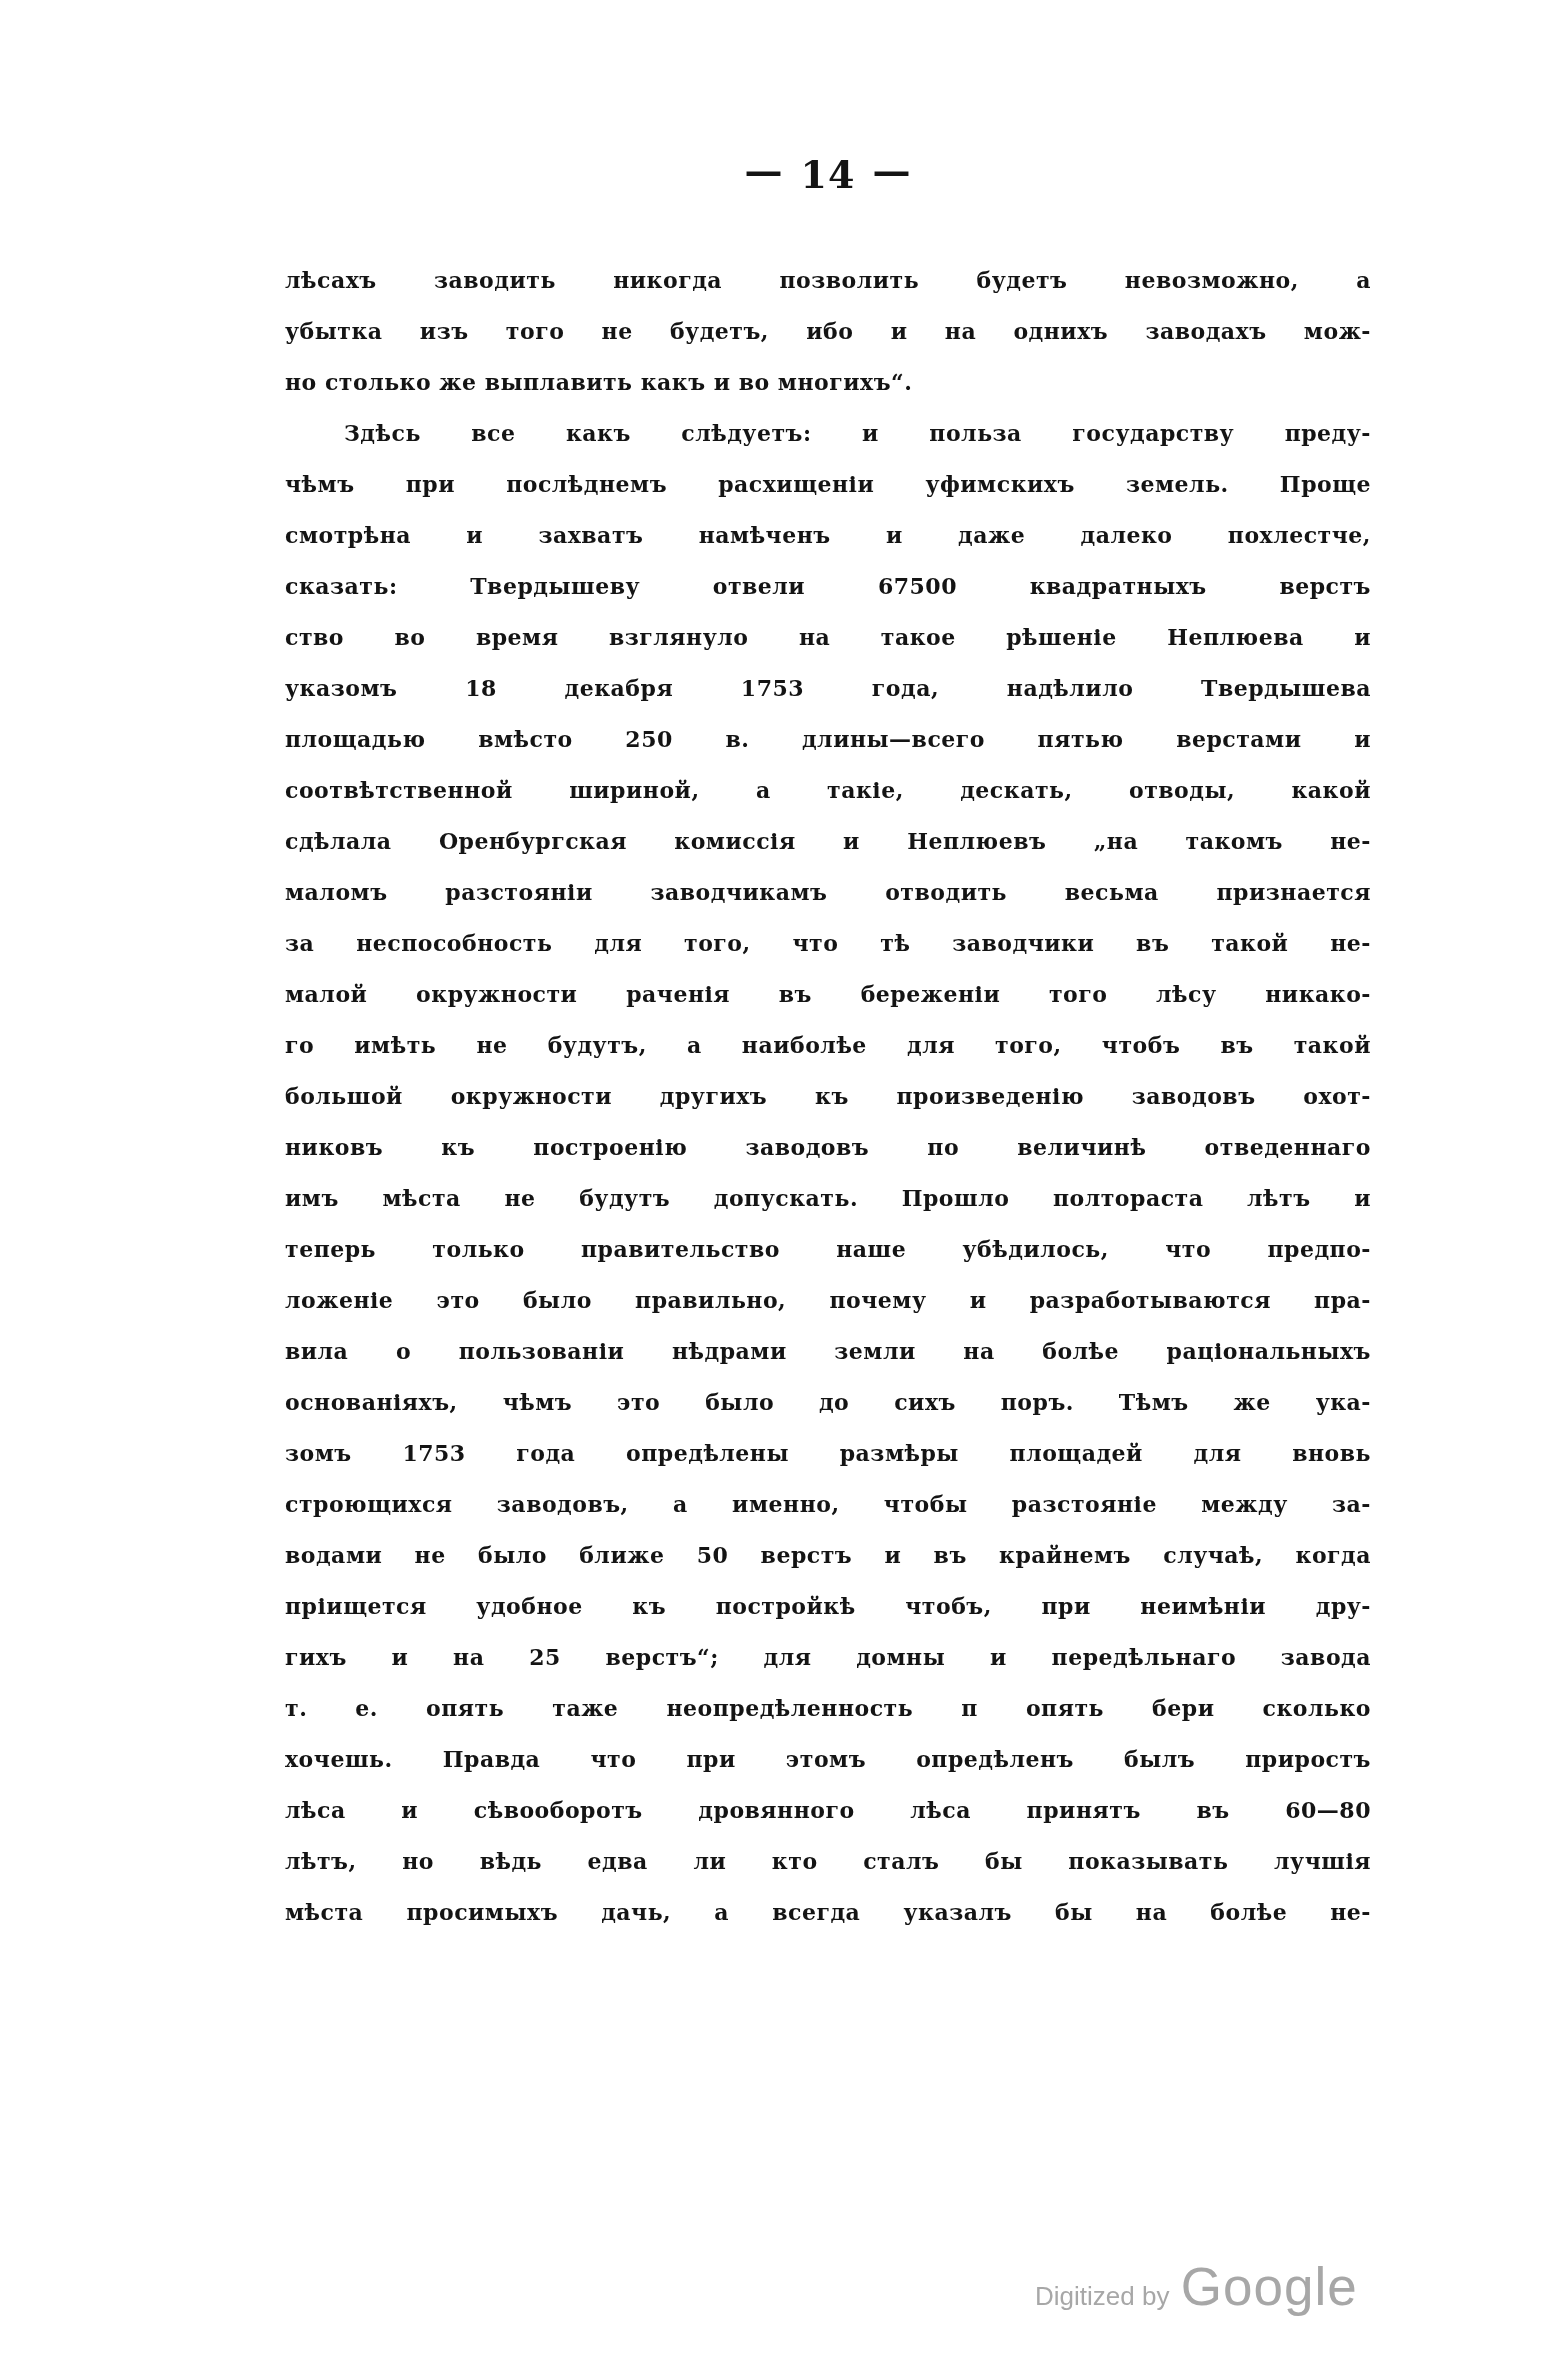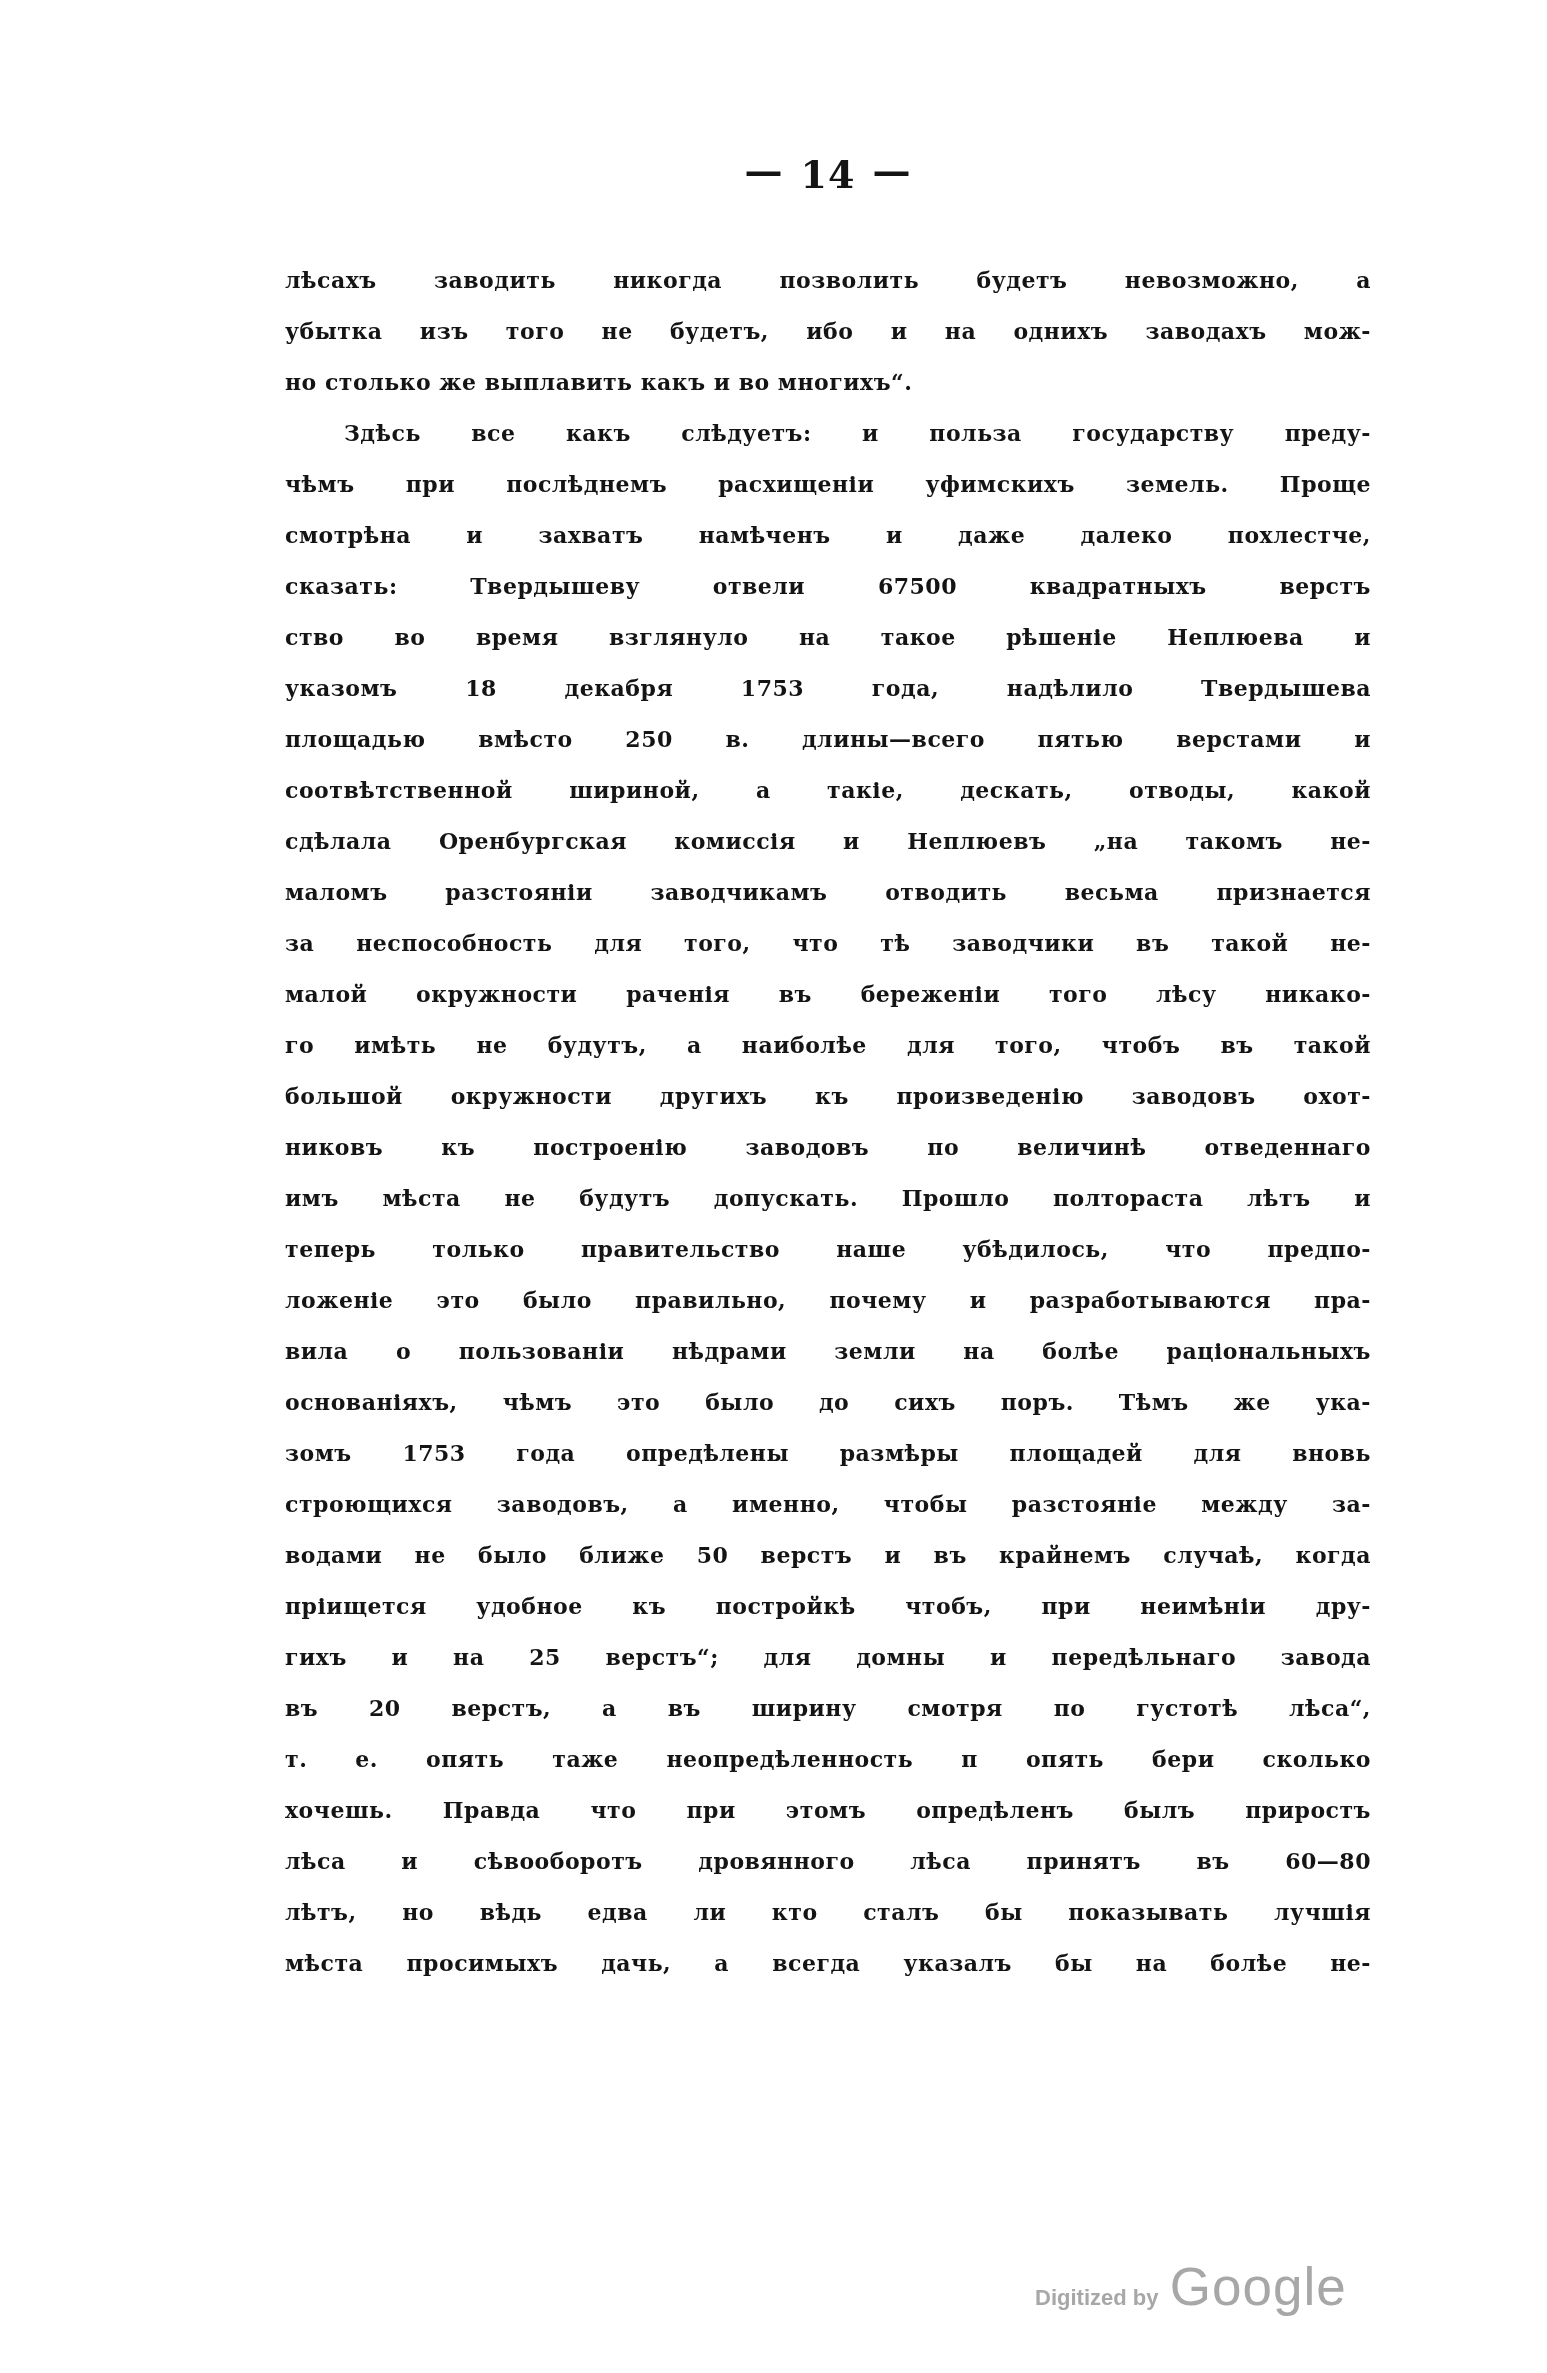--- a/index.html
+++ b/index.html
@@ -59,22 +59,22 @@
     position: absolute;
     left: 1035px;
     top: 2256px;
     display: flex;
     align-items: baseline;
     gap: 11.4px;
     color: #a7a7a7;
   }
   .credit .dig-label {
     font-family: "Liberation Sans", sans-serif;
-    font-size: 22px;
-    font-weight: 700;
+    font-size: 26px;
+    font-weight: 400;
     text-align: center;
   }
   .credit .brand {
     font-family: Liberation Sans, sans-serif;
     font-size: 53px;
     font-weight: 400;
     letter-spacing: 1px;
   }
 </style>
 </head>
@@ -111,21 +111,20 @@
         <div class="line">имъ мѣста не будутъ допускать. Прошло полтораста лѣтъ и</div>
         <div class="line">теперь только правительство наше убѣдилось, что предпо-</div>
         <div class="line">ложеніе это было правильно, почему и разработываются пра-</div>
         <div class="line">вила о пользованіи нѣдрами земли на болѣе раціональныхъ</div>
         <div class="line">основаніяхъ, чѣмъ это было до сихъ поръ. Тѣмъ же ука-</div>
         <div class="line">зомъ 1753 года опредѣлены размѣры площадей для вновь</div>
         <div class="line">строющихся заводовъ, а именно, чтобы разстояніе между за-</div>
         <div class="line">водами не было ближе 50 верстъ и въ крайнемъ случаѣ, когда</div>
         <div class="line">пріищется удобное къ постройкѣ чтобъ, при неимѣніи дру-</div>
         <div class="line">гихъ и на 25 верстъ“; для домны и передѣльнаго завода</div>
-        <div class="line">въ 20 верстъ, а въ ширину смотря по густотѣ лѣса“,</div>
         <div class="line">т. е. опять таже неопредѣленность п опять бери сколько</div>
         <div class="line">хочешь. Правда что при этомъ опредѣленъ былъ приростъ</div>
         <div class="line">лѣса и сѣвооборотъ дровянного лѣса принятъ въ 60—80</div>
         <div class="line">лѣтъ, но вѣдь едва ли кто сталъ бы показывать лучшія</div>
         <div class="line">мѣста просимыхъ дачь, а всегда указалъ бы на болѣе не-</div>
       </div>
     </div>
 
   <div class="credit">
     <span class="dig-label">Digitized by</span>

